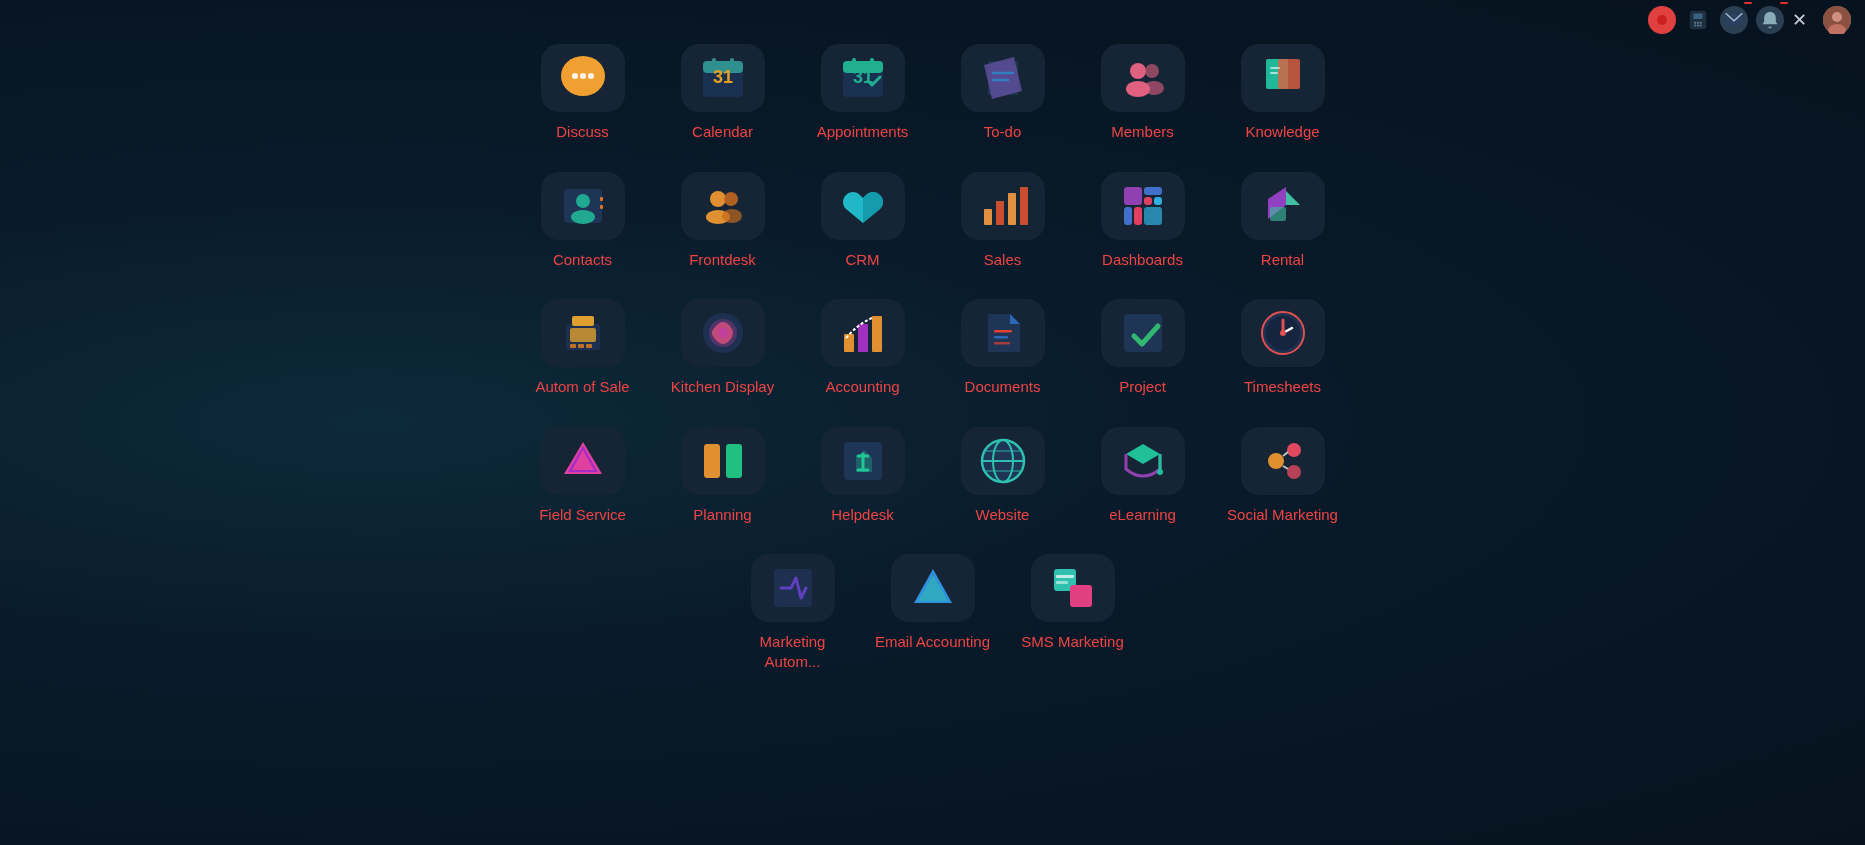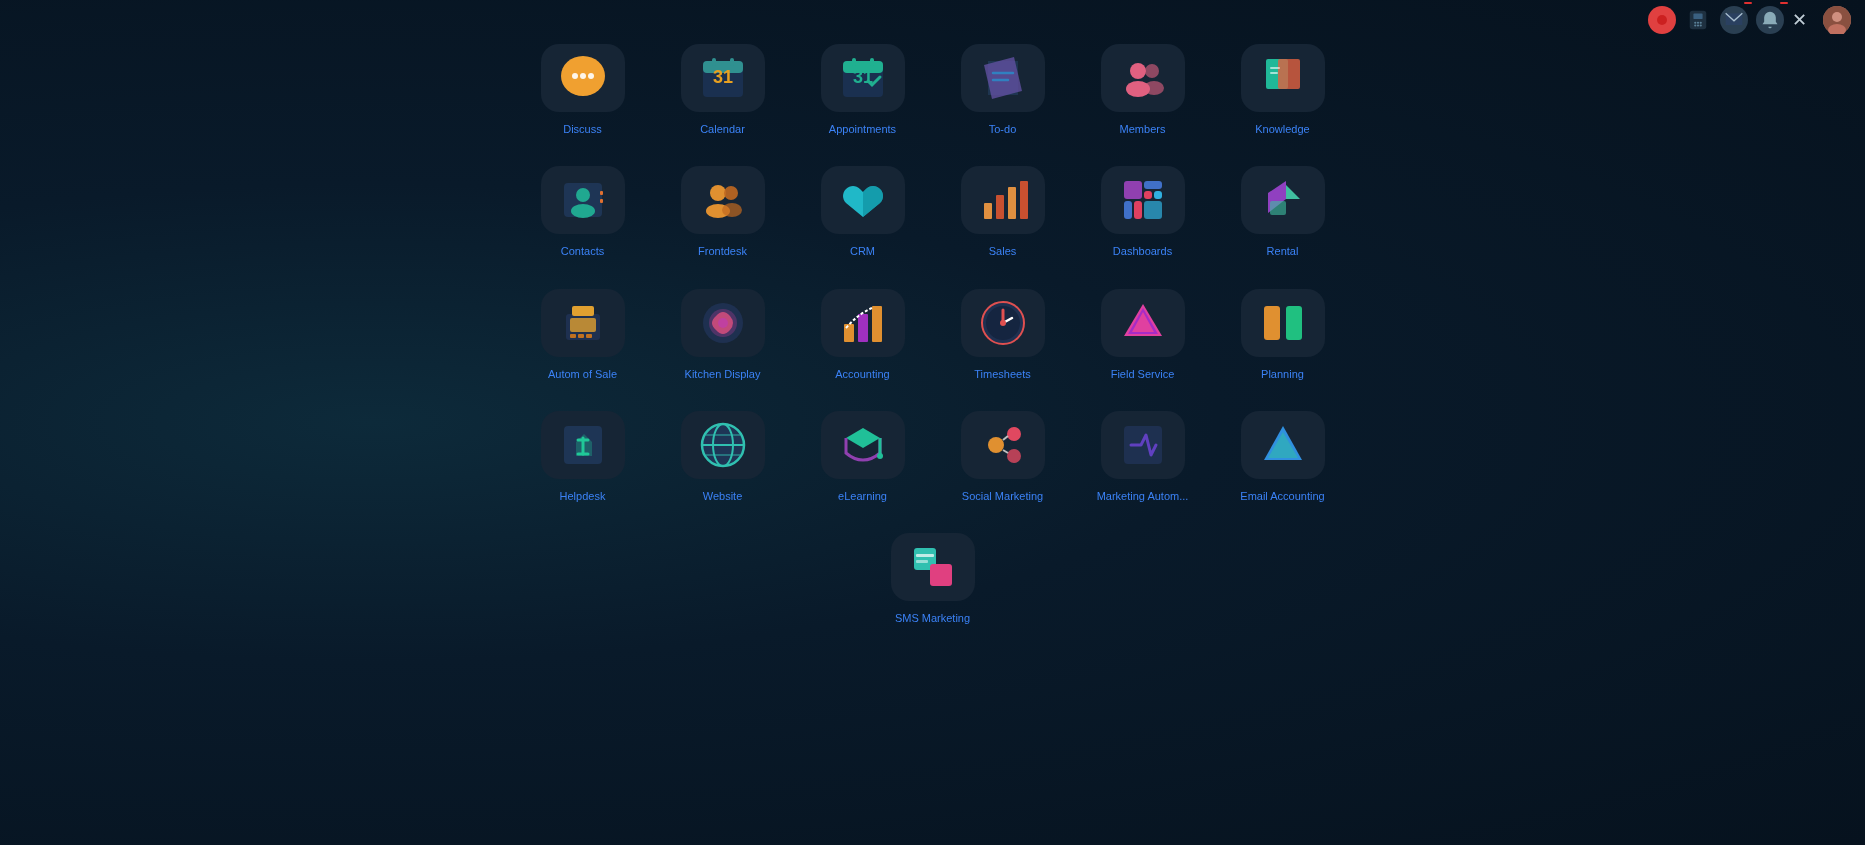--- a/index.html
+++ b/index.html
@@ -87,22 +87,22 @@
       background: #162535;
       display: flex;
       align-items: center;
       justify-content: center;
       margin-bottom: 10px;
       overflow: hidden;
       position: relative;
     }
 
     .app-label {
-      font-size: 11px;
-      color: #3b82f6;
+      font-size: 15px;
+      color: #ef4444;
       text-align: center;
       line-height: 1.3;
     }
 
     
     .app-icon svg {
       width: 54px; height: 54px;
     }
   </style>
 </head>
@@ -317,20 +317,41 @@
           <rect x="22" y="18" width="10" height="28" rx="1" fill="#a030c0"></rect>
           <rect x="36" y="10" width="10" height="36" rx="1" fill="#e09030"></rect>
           <path d="M10 32 Q22 18 36 12" stroke="white" stroke-width="2" fill="none" stroke-dasharray="3,2"></path>
         </svg>
       </div>
       <div class="app-label">Accounting</div>
     </div>
     <div class="app-item">
       <div class="app-icon">
         <svg viewBox="0 0 54 54">
+          <path d="M12 8 L34 8 L44 18 L44 46 L12 46 Z" fill="#1e3555"></path>
+          <path d="M34 8 L34 18 L44 18 Z" fill="#3080e0" opacity="0.7"></path>
+          <rect x="18" y="24" width="18" height="2.5" rx="1" fill="#e04030"></rect>
+          <rect x="18" y="30" width="14" height="2.5" rx="1" fill="#3080e0" opacity="0.7"></rect>
+          <rect x="18" y="36" width="16" height="2.5" rx="1" fill="#e04030" opacity="0.7"></rect>
+        </svg>
+      </div>
+      <div class="app-label">Documents</div>
+    </div>
+    <div class="app-item">
+      <div class="app-icon">
+        <svg viewBox="0 0 54 54">
+          <rect x="8" y="8" width="38" height="38" rx="4" fill="#1e3555"></rect>
+          <path d="M18 30 l8 8 l16-18" stroke="#30b870" stroke-width="5" fill="none" stroke-linecap="round" stroke-linejoin="round"></path>
+        </svg>
+      </div>
+      <div class="app-label">Project</div>
+    </div>
+    <div class="app-item">
+      <div class="app-icon">
+        <svg viewBox="0 0 54 54">
           <circle cx="27" cy="27" r="21" fill="#1e3050" stroke="#e05050" stroke-width="2"></circle>
           <circle cx="27" cy="27" r="17" fill="#152540"></circle>
           <line x1="27" y1="14" x2="27" y2="27" stroke="#e05050" stroke-width="3" stroke-linecap="round"></line>
           <line x1="27" y1="27" x2="36" y2="22" stroke="white" stroke-width="2.5" stroke-linecap="round"></line>
           <circle cx="27" cy="27" r="3" fill="#e05050"></circle>
         </svg>
       </div>
       <div class="app-label">Timesheets</div>
     </div>
     <div class="app-item">

